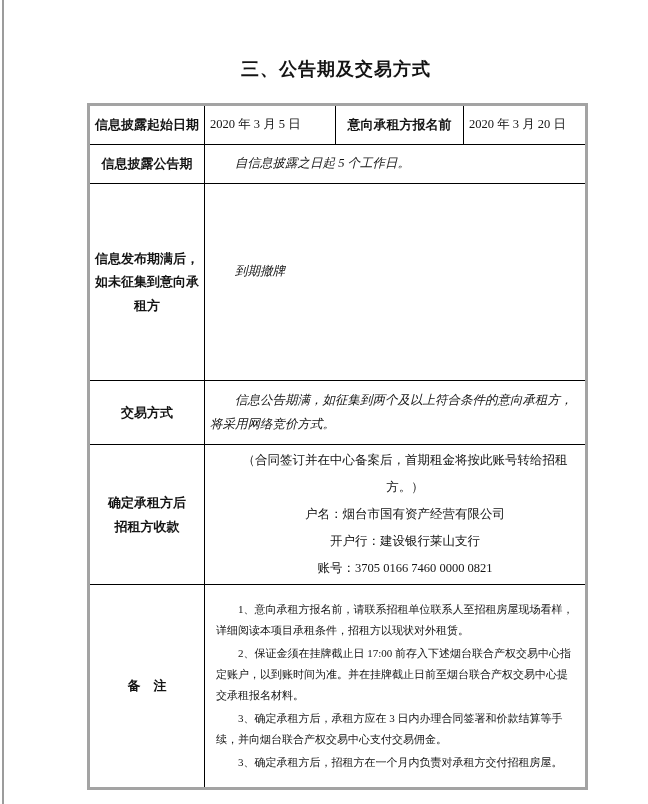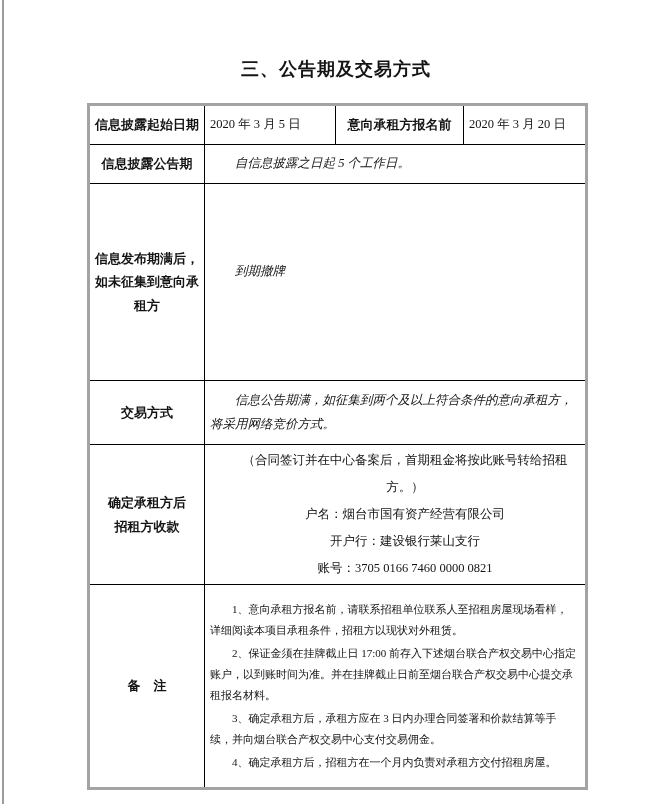--- a/index.html
+++ b/index.html
@@ -70,21 +70,21 @@
   .indent { text-indent: 2em; font-style: italic; }
 
   tr.r3 td.tall-val {
     vertical-align: top;
     padding-top: 76px;
   }
 
   .account-block { padding-left: 20px; }
   .account-block .acct-line { line-height: 27px; text-align: center; }
 
-  .remarks-block { padding: 3px 2px 3px 0; }
+  .remarks-block { padding: 3px 2px 3px 0; margin-left: 6px; }
   .remarks-block p {
     font-size: 11px;
     line-height: 21px;
     margin: 2px 0;
     text-indent: 2em;
   }
 </style>
 </head>
 <body>
 
@@ -147,18 +147,18 @@
       </td>
     </tr>
 
     <tr class="r6">
       <th>备　注</th>
       <td colspan="3">
         <div class="remarks-block">
           <p>1、意向承租方报名前，请联系招租单位联系人至招租房屋现场看样，详细阅读本项目承租条件，招租方以现状对外租赁。</p>
           <p>2、保证金须在挂牌截止日 17:00 前存入下述烟台联合产权交易中心指定账户，以到账时间为准。并在挂牌截止日前至烟台联合产权交易中心提交承租报名材料。</p>
           <p>3、确定承租方后，承租方应在 3 日内办理合同签署和价款结算等手续，并向烟台联合产权交易中心支付交易佣金。</p>
-          <p>4、确定承租方后，招租方在一个月内负责对承租方交付招租房屋。</p>
+          <p>3、确定承租方后，招租方在一个月内负责对承租方交付招租房屋。</p>
         </div>
       </td>
     </tr>
   </tbody>
 </table>
 
 </body></html>

